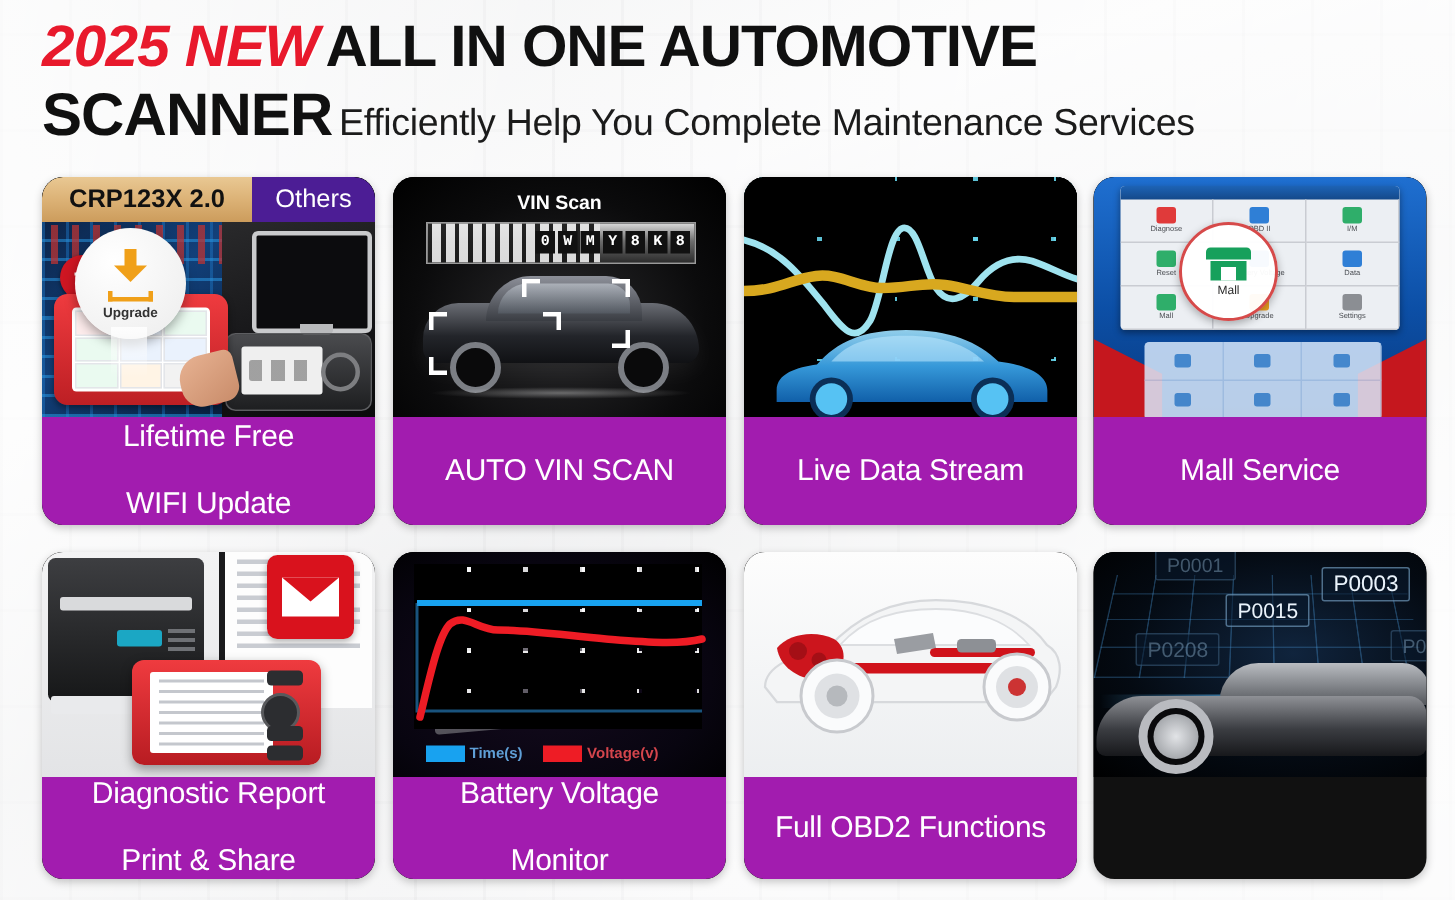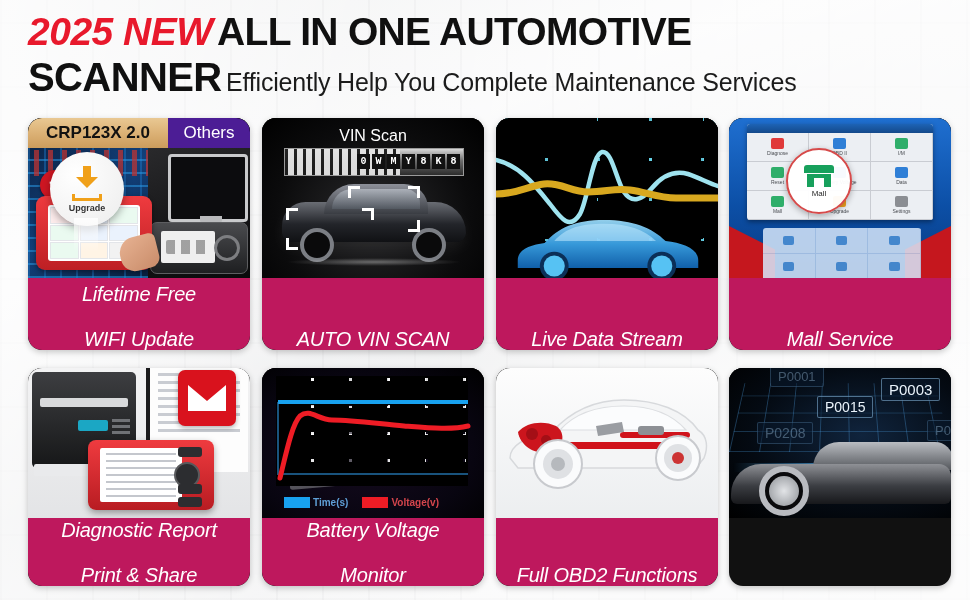--- a/index.html
+++ b/index.html
@@ -50,26 +50,25 @@
   .c3{left:729px;top:4px}
   .c4{left:28px;top:254px}
   .c5{left:262px;top:254px}
   .c6{left:496px;top:254px}
   .c7{left:729px;top:254px}
 
   .art{position:absolute;left:0;top:0;width:100%;height:160px;overflow:hidden;background:#000;}
   .card.r2 .art{height:150px;}
   .label{
     position:absolute;left:0;bottom:0;width:100%;height:72px;
-    background:#be185d;color:#fff;
-    display:flex;align-items:flex-end;justify-content:center;text-align:center;
+    background:#a21caf;color:#fff;
+    display:flex;align-items:center;justify-content:center;text-align:center;
     font-size:20px;font-weight:normal;line-height:1.12;
     letter-spacing:-0.2px;
     border-radius:0 0 14px 14px;
-    font-style:italic;
   }
   .card.r2 .label{height:68px;}
   .label span{display:block;padding:0 6px;}
 
   
   .cmphdr{position:absolute;left:0;top:0;width:100%;height:30px;display:flex;z-index:6;}
   .cmphdr .gold{
     flex:0 0 140px;height:100%;
     background:linear-gradient(180deg,#e9c893 0%,#dcb276 50%,#cc9c5c 100%);
     color:#111;font-size:17px;font-weight:bold;
@@ -162,21 +161,21 @@
     z-index:-1;
   }
   .hand{
     position:absolute;left:92px;top:118px;width:38px;height:34px;
     background:linear-gradient(150deg,#e7b292,#c98c6a);
     border-radius:16px 6px 10px 14px;transform:rotate(-14deg);z-index:4;
   }
 
   
   .vinbg{position:absolute;inset:0;background:radial-gradient(ellipse at 50% 62%,#2a2a2c 0%,#0b0b0c 62%,#000 100%);}
-  .vintitle{position:absolute;left:0;top:9px;width:100%;text-align:center;color:#fff;font-size:16px;font-weight:normal;}
+  .vintitle{position:absolute;left:0;top:9px;width:100%;text-align:center;color:#fff;font-size:13px;font-weight:bold;}
   .vinstrip{
     position:absolute;left:22px;top:30px;width:178px;height:26px;
     background:linear-gradient(180deg,#d8d8d8,#6d6d6d 45%,#2c2c2c);
     border:1px solid #9a9a9a;display:flex;align-items:center;overflow:hidden;
   }
   .vinbars{
     position:absolute;left:0;top:0;width:115px;height:100%;
     background:repeating-linear-gradient(90deg,#1b1b1b 0 3px,#e4e4e4 3px 9px);
     opacity:.95;
   }

